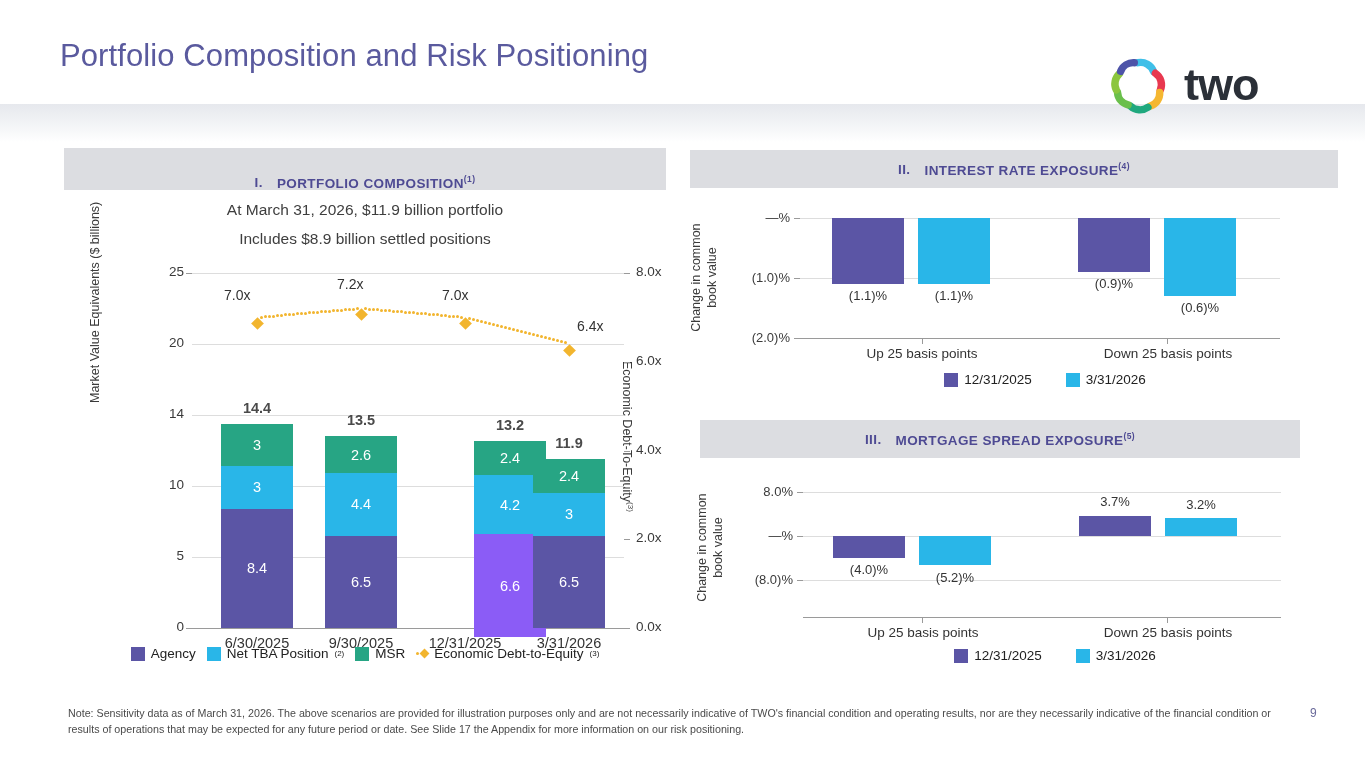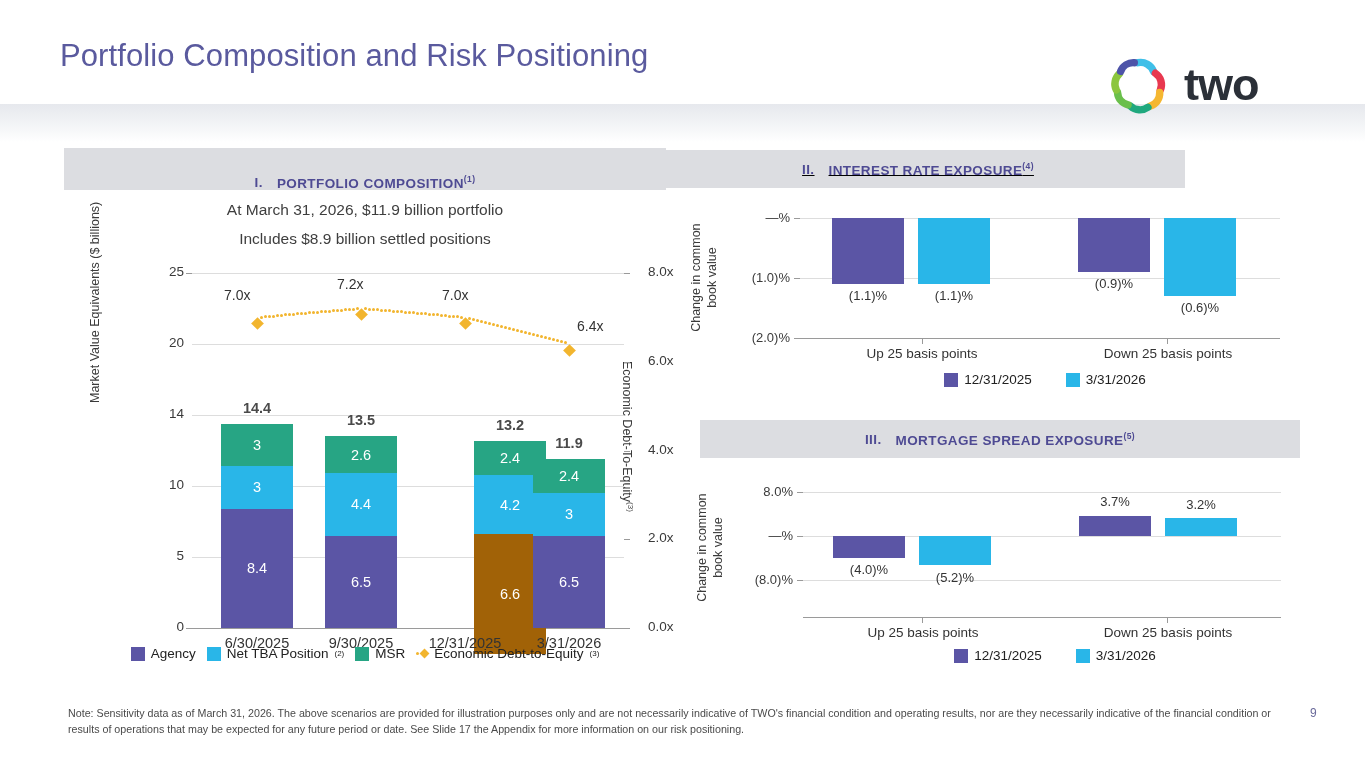--- a/index.html
+++ b/index.html
@@ -62,21 +62,21 @@
   }
   .axis-title-right sup { font-size:8px; }
 
   .plot1 { position:absolute; left:128px; top:125px; width:432px; height:355px; }
   .gridline { position:absolute; left:0; width:100%; height:1px; background:#dddddd; }
   .axis-line-h { position:absolute; left:0; width:100%; height:1px; background:#9a9a9a; }
   .tickL, .tickR {
     position:absolute; font-size:13.5px; color:#3a3a3a; white-space:nowrap;
   }
   .tickL { right:calc(100% + 8px); text-align:right; }
-  .tickR { left:calc(100% + 12px); text-align:left;margin-left:12px; }
+  .tickR { left:calc(100% + 12px); text-align:left; }
   .ticknotch { position:absolute; width:6px; height:1px; background:#9a9a9a; }
 
   .bar-col { position:absolute; bottom:0; width:72px; }
   .seg { width:100%; position:relative; display:flex; align-items:center; justify-content:center; }
   .seg span { font-size:14.5px; color:#ffffff; }
   .bar-total {
     position:absolute; width:110px; left:-19px; text-align:center;
     font-size:14.5px; font-weight:bold; color:#4a4a4a;
   }
   .xlab {
@@ -223,21 +223,21 @@
       </div>
 
       <div class="bar-col" style="left:237px; height:187.4px;margin-left:45px;">
         <div class="bar-total" style="top:-24px;">13.2</div>
         <div class="seg" style="height:34.1px; background:#27a584;">
             <span>2.4</span>
           </div>
         <div class="seg" style="height:59.6px; background:#29b6e8;">
             <span>4.2</span>
           </div>
-        <div class="seg" style="height:120px; background:#a16207;">
+        <div class="seg" style="height:103px; background:#8b5cf6;">
             <span>6.6</span>
           </div>
       </div>
 
       <div class="bar-col" style="left:341px; height:169px;">
         <div class="bar-total" style="top:-24px;">11.9</div>
         <div class="seg" style="height:34.1px; background:#27a584;">
             <span>2.4</span>
           </div>
         <div class="seg" style="height:42.6px; background:#29b6e8;">
@@ -359,21 +359,21 @@
         <span class="dotsw">
             <i></i>
             <b></b>
           </span>
         <span>Economic Debt-to-Equity</span>
           <sup>(3)</sup>
       </div>
     </div>
   </div>
 
-  <div class="sec-bar" style="left:651px; top:150px; width:534px; height:38px;text-decoration:underline;">
+  <div class="sec-bar" style="left:690px; top:150px; width:648px; height:38px;">
     <span>
       <em class="sec-num" style="font-style:normal">II.</em><em style="font-style:normal">INTEREST RATE EXPOSURE</em><sup>(4)</sup>
     </span>
   </div>
 
   <div style="position:absolute; left:685px; top:200px; width:615px; height:200px;">
     <div class="axis-title-v2" style="left:-39px; top:62px; width:118px; transform:rotate(-90deg);">Change in common book value</div>
 
     <div style="position:absolute; left:115px; top:18px; width:480px; height:120px;">
       <div class="gridline" style="top:0px;"></div>

